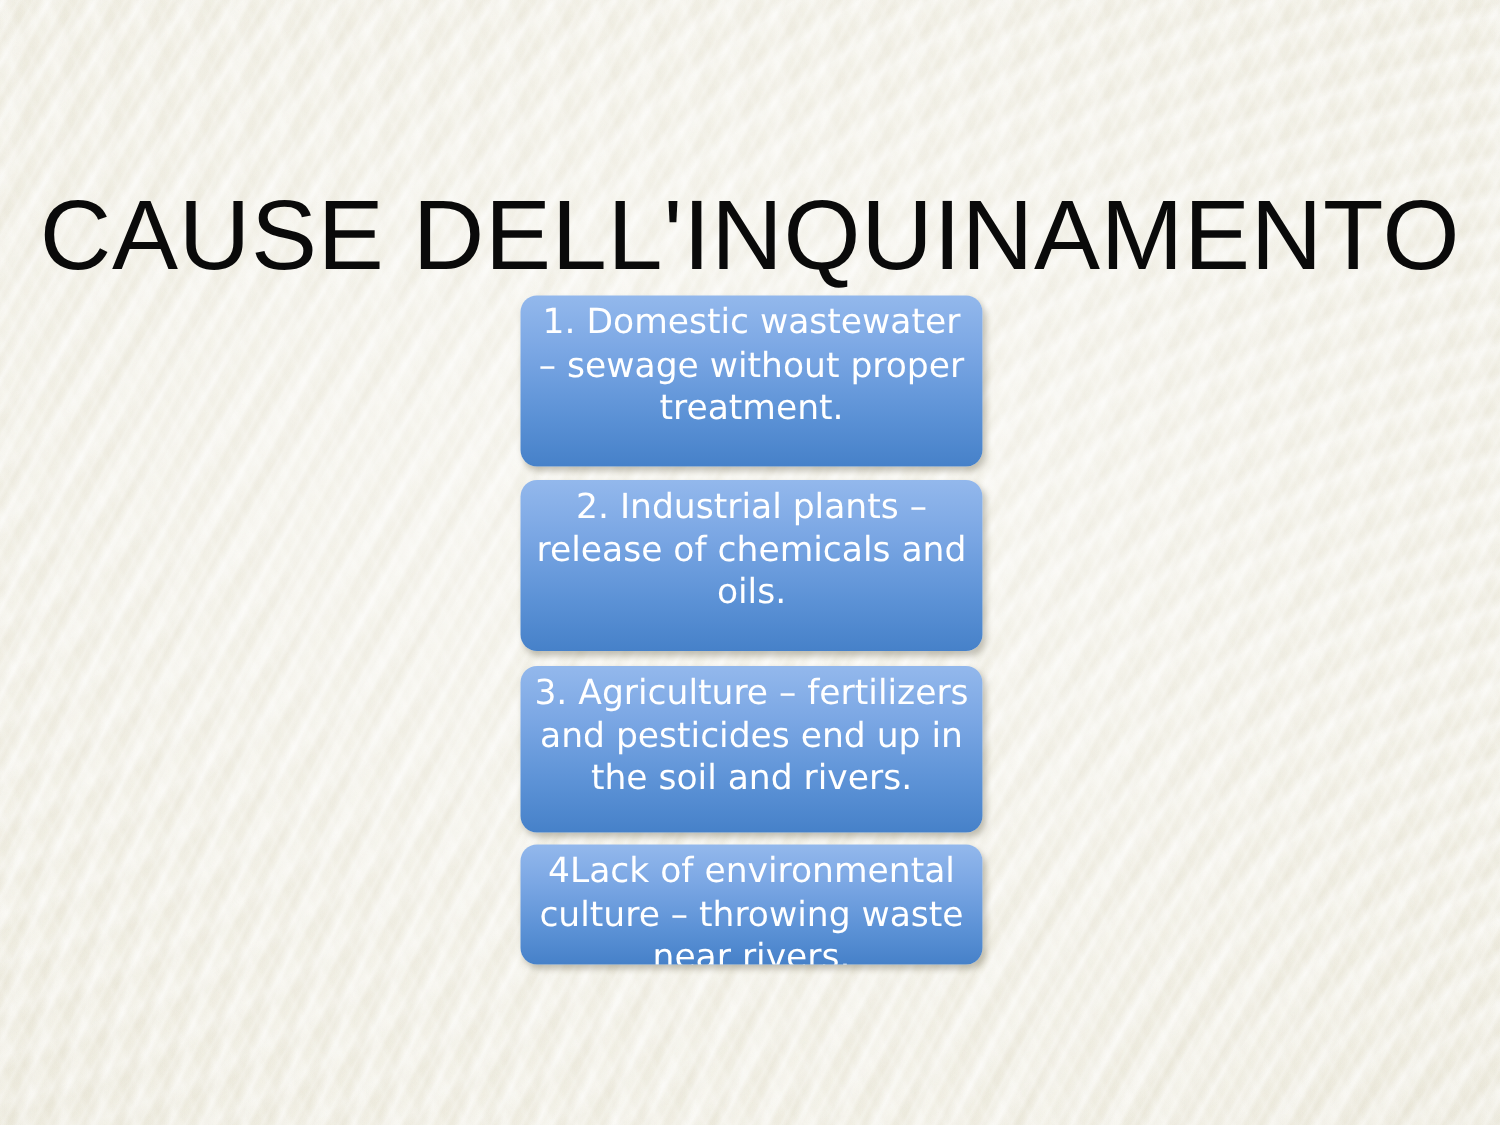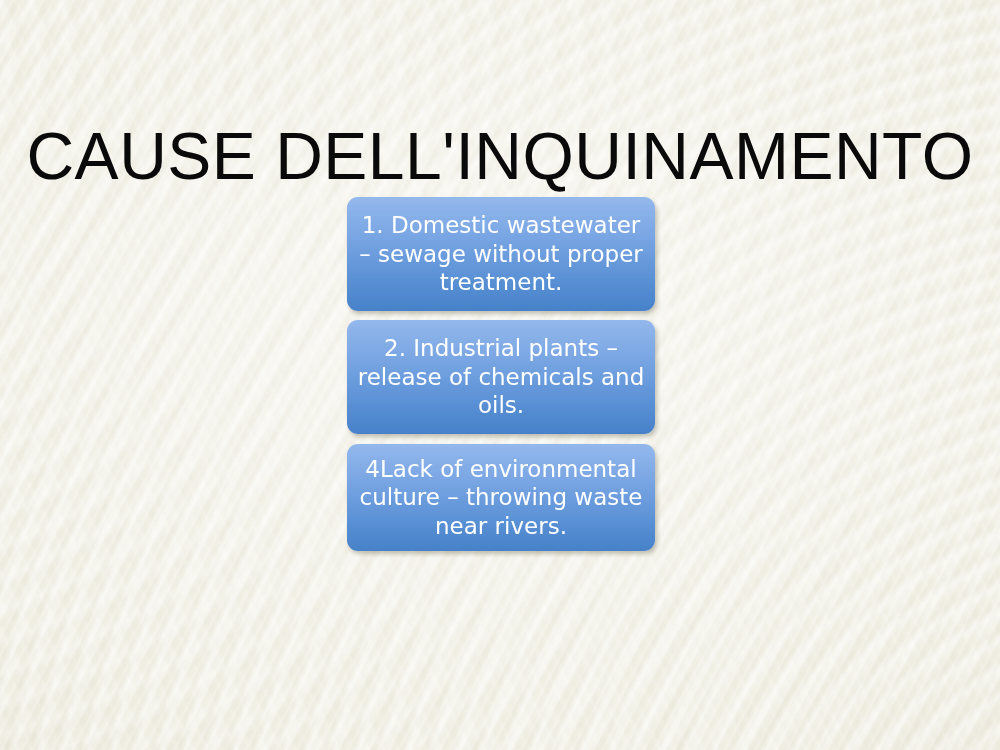--- a/index.html
+++ b/index.html
@@ -96,35 +96,34 @@
     width: 308px;
     border-radius: 11px;
     background-image: linear-gradient(to bottom, #93b8ec 0%, #7ba7e4 32%, #5c92d6 70%, #4681c9 100%);
     box-shadow: 2px 3px 4px rgba(90, 84, 62, 0.34);
     color: #ffffff;
     font-family: "DejaVu Sans", sans-serif;
     font-size: 23px;
     line-height: 28.5px;
     text-align: center;
     display: flex;
-    align-items: center;
     justify-content: center;
     padding: 4px 8px;
     overflow: hidden;
   }
   .cause-box .box-text {
     display: block;
     width: 100%;
   }
 
   
   #cause-box-1 { height: 114px; margin-bottom: 9px; }
   #cause-box-2 { height: 114px; margin-bottom: 10px; }
   #cause-box-3 { height: 111px; margin-bottom: 8px; }
-  #cause-box-4 { height: 107px; margin-bottom: 0; }
+  #cause-box-4 { height: 80px; margin-bottom: 0; }
 </style>
 </head>
 <body>
 
 <div id="slide">
 
   <div class="texture-layer" id="tex-arcs"></div>
   <div class="texture-layer" id="tex-streaks"></div>
   <div class="texture-layer" id="tex-vignette"></div>
 
@@ -133,19 +132,22 @@
   <div id="boxes">
 
     <div class="cause-box" id="cause-box-1">
       <span class="box-text">1. Domestic wastewater – sewage without proper treatment.</span>
     </div>
 
     <div class="cause-box" id="cause-box-2">
       <span class="box-text">2. Industrial plants – release of chemicals and oils.</span>
     </div>
 
+    <div class="cause-box" id="cause-box-3">
+      <span class="box-text">3. Agriculture – fertilizers and pesticides end up in the soil and rivers.</span>
+    </div>
 
     <div class="cause-box" id="cause-box-4">
       <span class="box-text">4Lack of environmental culture – throwing waste near rivers.</span>
     </div>
 
   </div>
 </div>
 
 </body></html>

